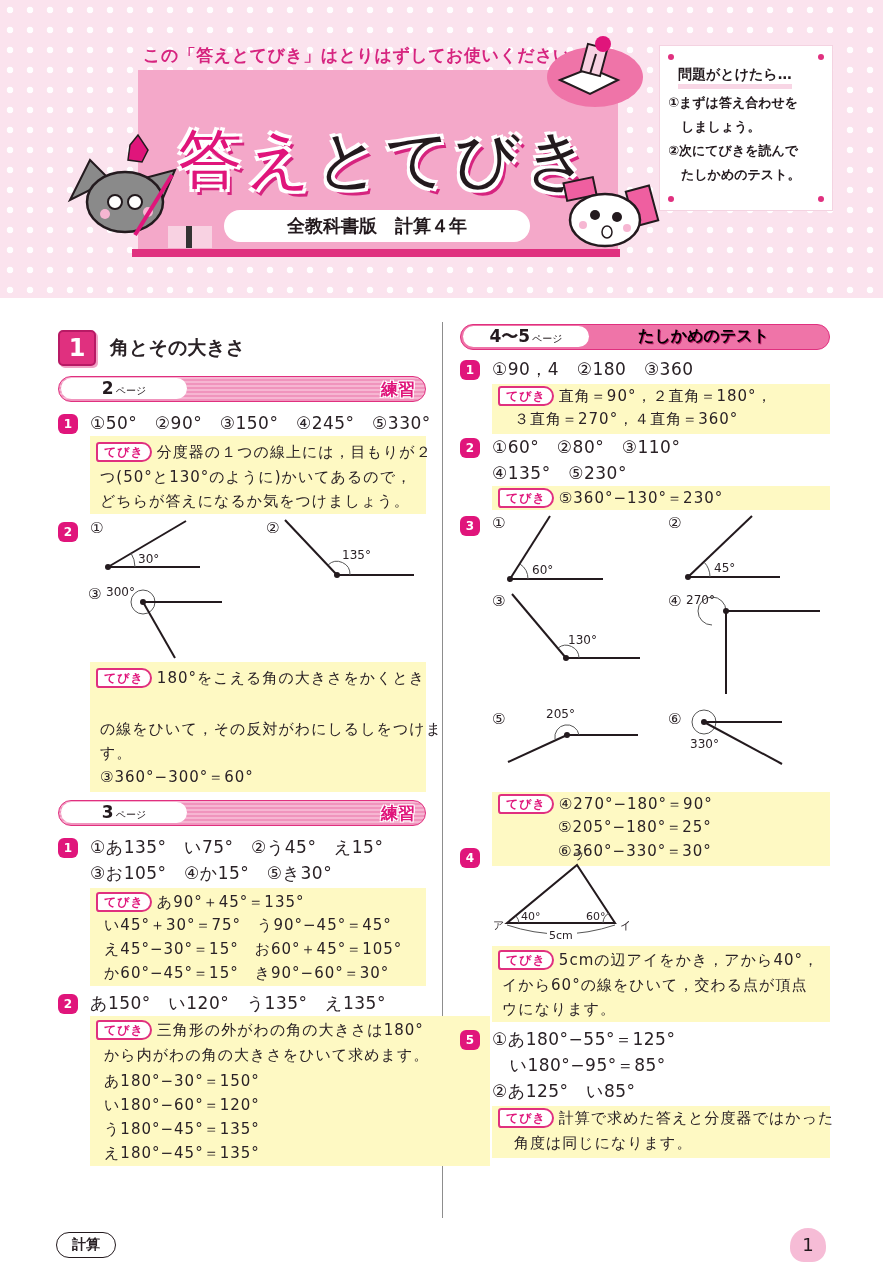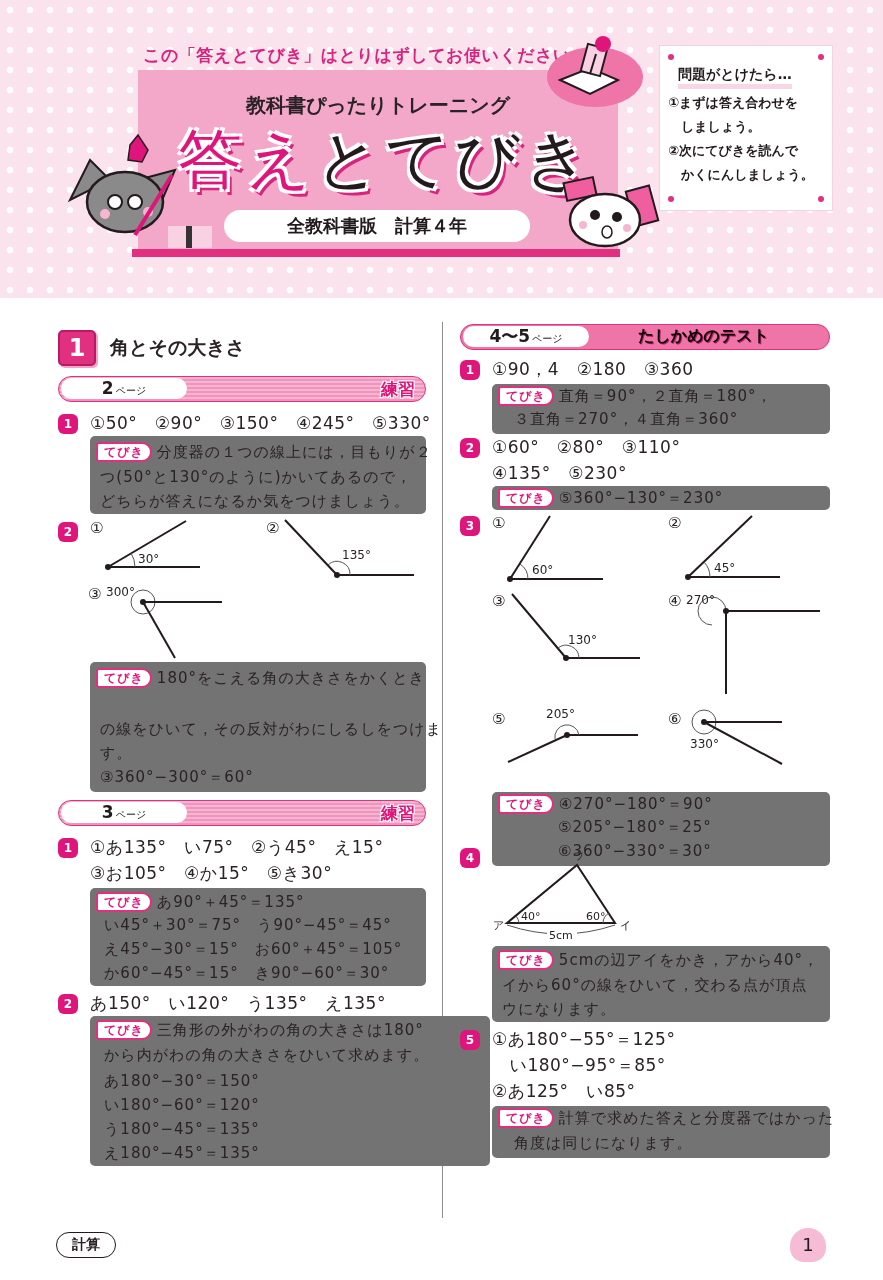--- a/index.html
+++ b/index.html
@@ -29,36 +29,35 @@
   .chap-num { width: 38px; height: 36px; background: #e0307f; border: 2px solid #b81a65; border-radius: 5px; color: #fff; font-size: 24px; font-weight: bold; text-align: center; line-height: 32px; box-shadow: 2px 2px 0 #f2a3c6; }
   .chap-title { margin-left: 14px; font-size: 19px; font-weight: bold; }
   .page-bar { position: absolute; height: 26px; border-radius: 13px; background: repeating-linear-gradient(0deg, #f094bd 0 2px, #f6b6d2 2px 4px); border: 1.5px solid #e0307f; }
   .page-bar .pill { position: absolute; left: 2px; top: 1px; width: 126px; height: 21px; background: #fff; border-radius: 11px; text-align: center; font-size: 10px; line-height: 21px; color: #231a1e; }
   .page-bar .pill b { font-size: 17px; margin-right: 2px; }
   .page-bar .tag { position: absolute; right: 10px; top: 1px; font-size: 17px; font-weight: bold; color: #e0157b; text-shadow: 1px 1px 0 #fff, -1px -1px 0 #fff, 1px -1px 0 #fff, -1px 1px 0 #fff; }
   .page-bar.test { background: #ef74a8; border-color: #e0307f; }
   .page-bar.test .tag { color: #000000; text-shadow: 1px 1px 0 #b81a65; right: 60px; font-size: 16px; text-align: right; }
   .qnum { position: absolute; width: 20px; height: 20px; background: #e0157b; color: #fff; font-size: 12px; font-weight: bold; text-align: center; line-height: 20px; border-radius: 6px; transform: rotate(0deg); }
   .ans { position: absolute; font-size: 17px; white-space: nowrap; color: #2a2226; letter-spacing: 0.5px; }
-  .hint { position: absolute; background: #737373; border-radius: 5px; }
+  .hint { position: absolute; background: #fef9c3; border-radius: 0; }
   .hint-badge { display: inline-block; border: 2px solid #e0307f; border-radius: 4px 12px 12px 4px; background: #fff; color: #e0157b; font-size: 12px; font-weight: bold; padding: 0 6px; height: 20px; line-height: 16px; vertical-align: middle; margin-right: 5px; }
   .hint-line { position: absolute; font-size: 15px; white-space: nowrap; color: #2a2226; letter-spacing: 1px; }
   .fig-label { position: absolute; font-size: 15px; color: #2a2226; }
   svg text { font-family: "DejaVu Sans", sans-serif; }
   .footer-subject { position: absolute; left: 56px; top: 1232px; width: 60px; height: 26px; border: 1.5px solid #231a1e; border-radius: 13px; text-align: center; font-size: 14px; font-weight: bold; line-height: 23px; }
   .page-num { position: absolute; left: 790px; top: 1228px; width: 36px; height: 34px; background: #f6bcd6; border-radius: 18px 18px 14px 14px; text-align: center; font-size: 18px; line-height: 34px; color: #231a1e; }
 </style>
 </head>
 <body>
 
 <div class="header-bg"></div>
 <div class="top-note">この「答えとてびき」はとりはずしてお使いください。</div>
 
 <div class="title-panel">
-  <div class="subtitle">教科書ぴったりトレーニング</div>
   <div class="big-title">
     <span class="pink">答え</span><span class="dark">とてびき</span>
   </div>
   <div class="eraser"></div>
   <div class="edition-pill">全教科書版　計算４年</div>
 </div>
 <div class="title-underbar"></div>
 
 <svg class="mascot" style="left:540px;top:32px" width="110" height="80" viewBox="0 0 110 80">
   <ellipse cx="55" cy="45" rx="48" ry="30" fill="#ef74a8"></ellipse>
@@ -93,21 +92,21 @@
 
 <div class="tip-card">
   <span class="dot" style="left:8px;top:8px"></span>
   <span class="dot" style="right:8px;top:8px"></span>
   <span class="dot" style="left:8px;bottom:8px"></span>
   <span class="dot" style="right:8px;bottom:8px"></span>
   <div class="tip-head">問題がとけたら…</div>
   <div class="tip-line" style="top:48px">①まずは答え合わせを</div>
   <div class="tip-line" style="top:72px">　しましょう。</div>
   <div class="tip-line" style="top:96px">②次にてびきを読んで</div>
-  <div class="tip-line" style="top:120px">　かくにんしましょう。</div>
+  <div class="tip-line" style="top:120px">　たしかめのテスト。</div>
 </div>
 
 <div class="chapter">
   <div class="chap-num">1</div>
   <div class="chap-title">角とその大きさ</div>
 </div>
 
 <div class="divider"></div>
 
 <div class="page-bar" style="left:58px;top:376px;width:368px">

